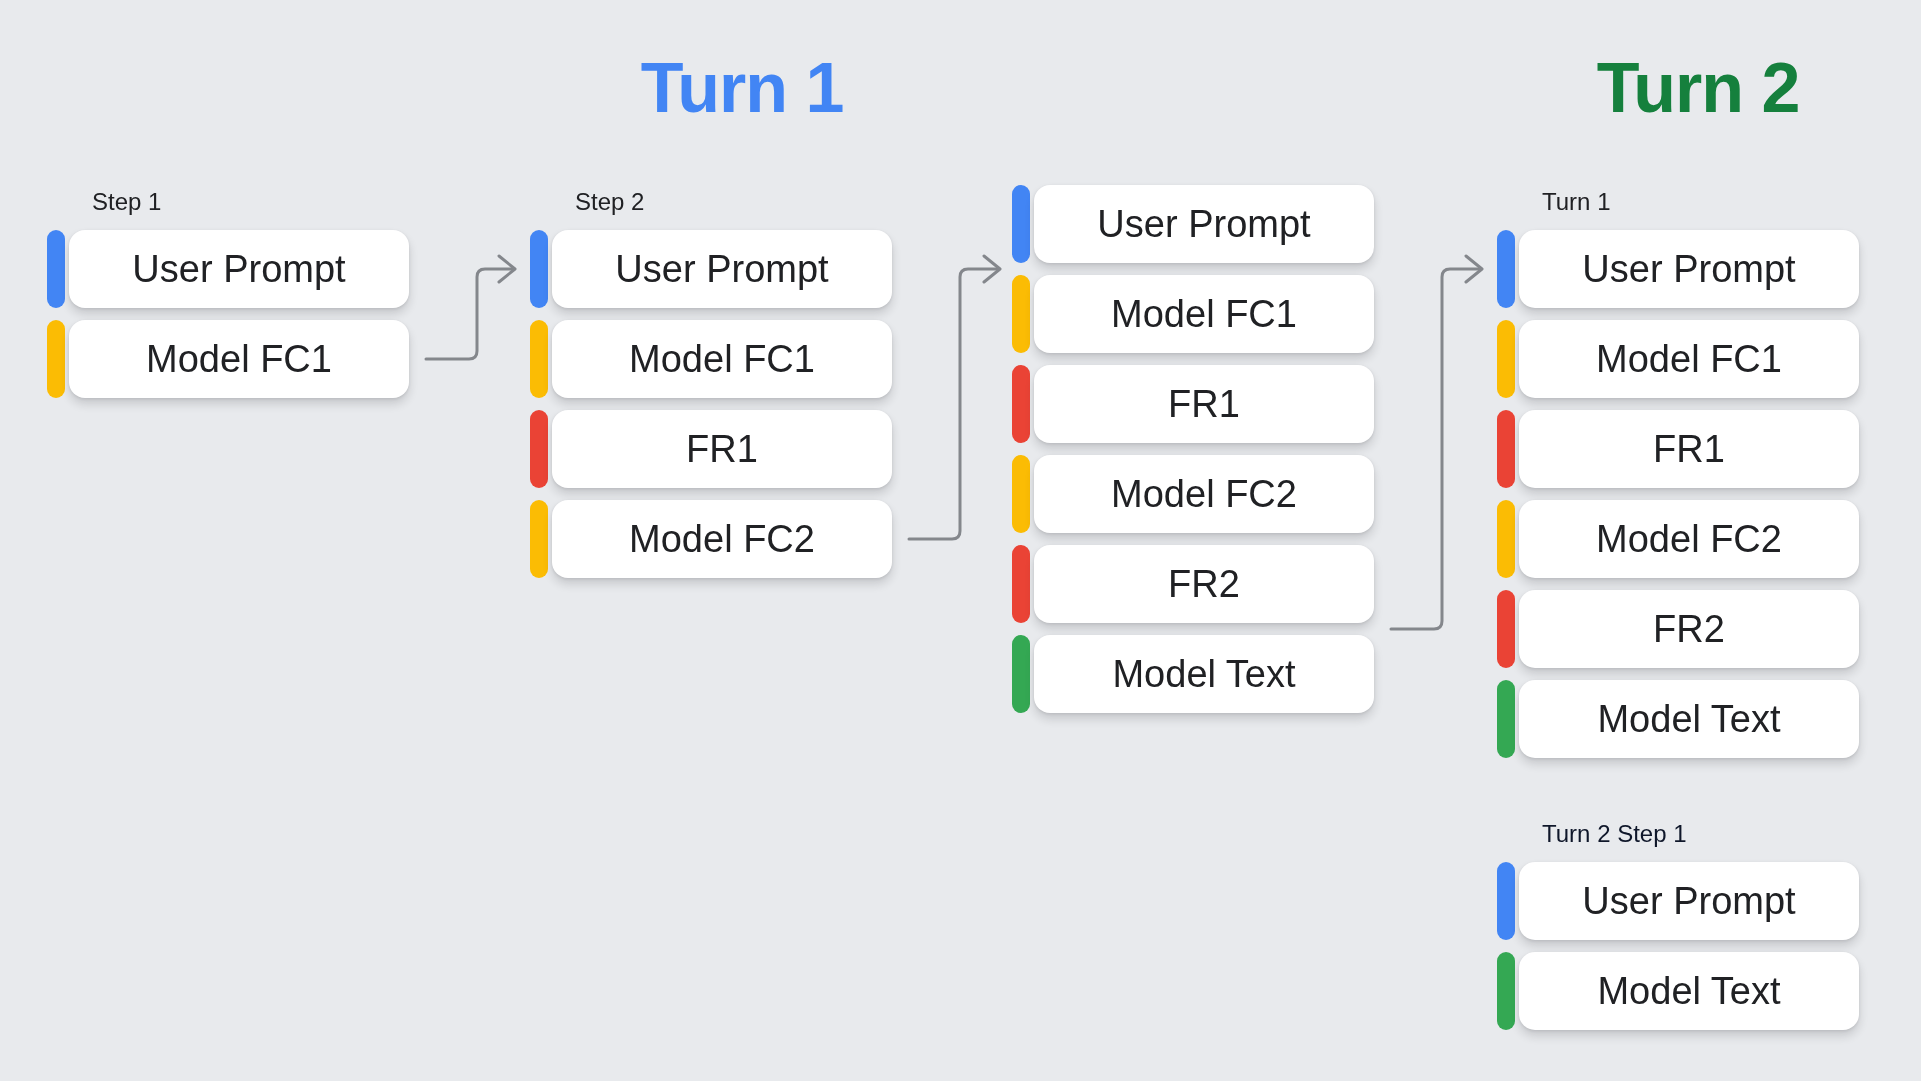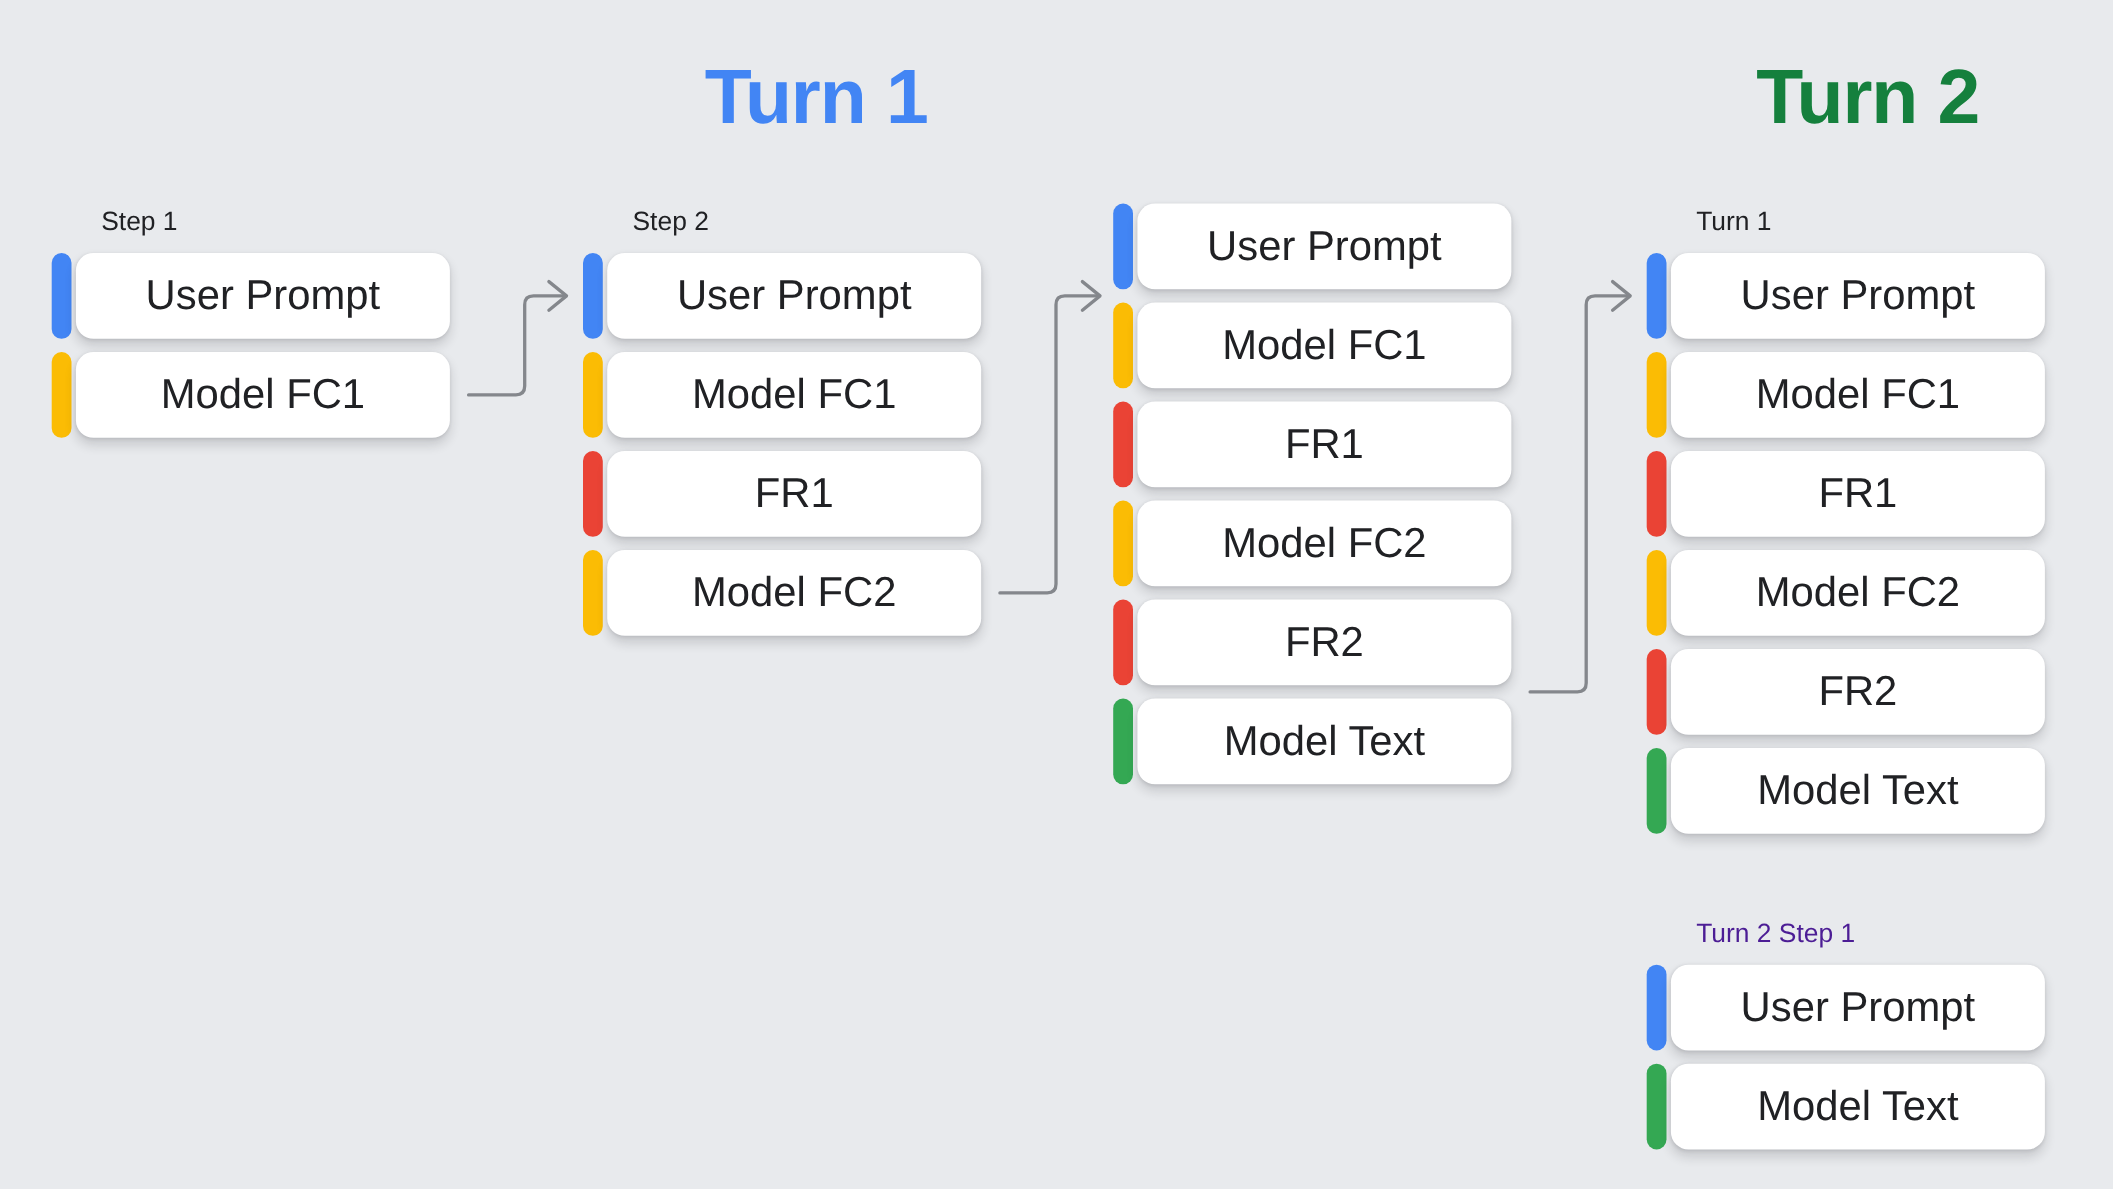--- a/index.html
+++ b/index.html
@@ -181,21 +181,21 @@
       <span class="bar" style="background: rgb(234, 67, 53);"></span>
       <div class="card" style="color: rgb(32, 33, 36);">FR2</div>
     </div>
     <div class="row">
       <span class="bar" style="background: rgb(52, 168, 83);"></span>
       <div class="card" style="color: rgb(32, 33, 36);">Model Text</div>
     </div>
   </section>
 
   <section class="column col-turn2step1">
-    <div class="col-label" style="color: #4c1d95; margin-top: 15px;">Turn 2 Step 1</div>
+    <div class="col-label" style="color: #0f172a;">Turn 2 Step 1</div>
     <div class="row">
       <span class="bar" style="background: rgb(66, 133, 244);"></span>
       <div class="card" style="color: rgb(32, 33, 36);">User Prompt</div>
     </div>
     <div class="row">
       <span class="bar" style="background: rgb(52, 168, 83);"></span>
       <div class="card" style="color: rgb(32, 33, 36);">Model Text</div>
     </div>
   </section>
 

